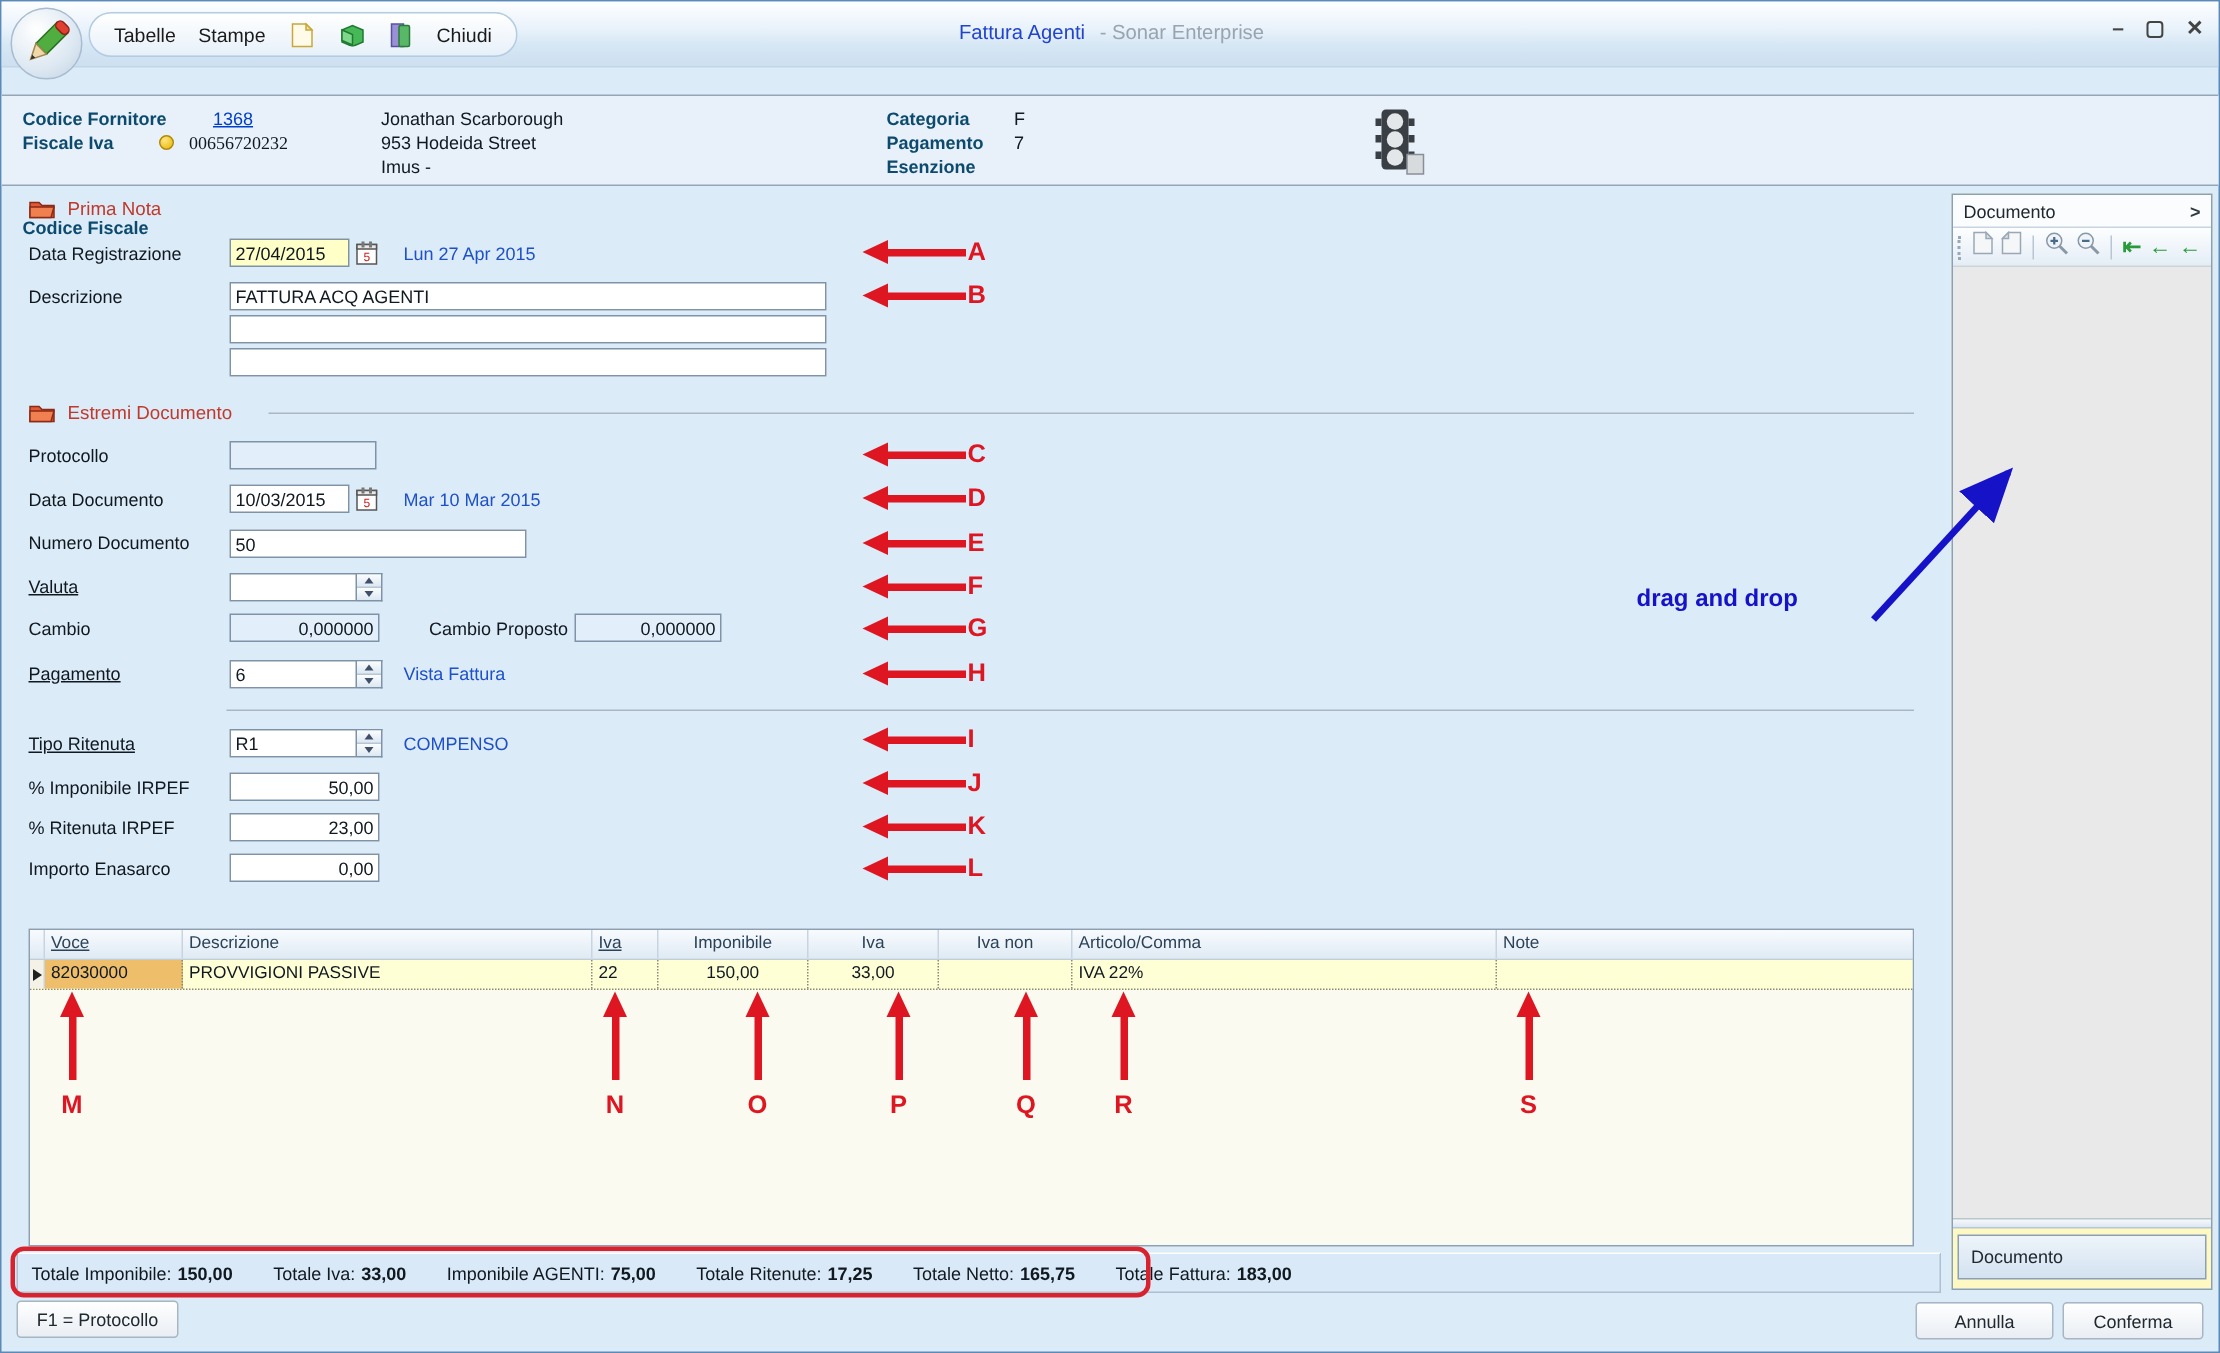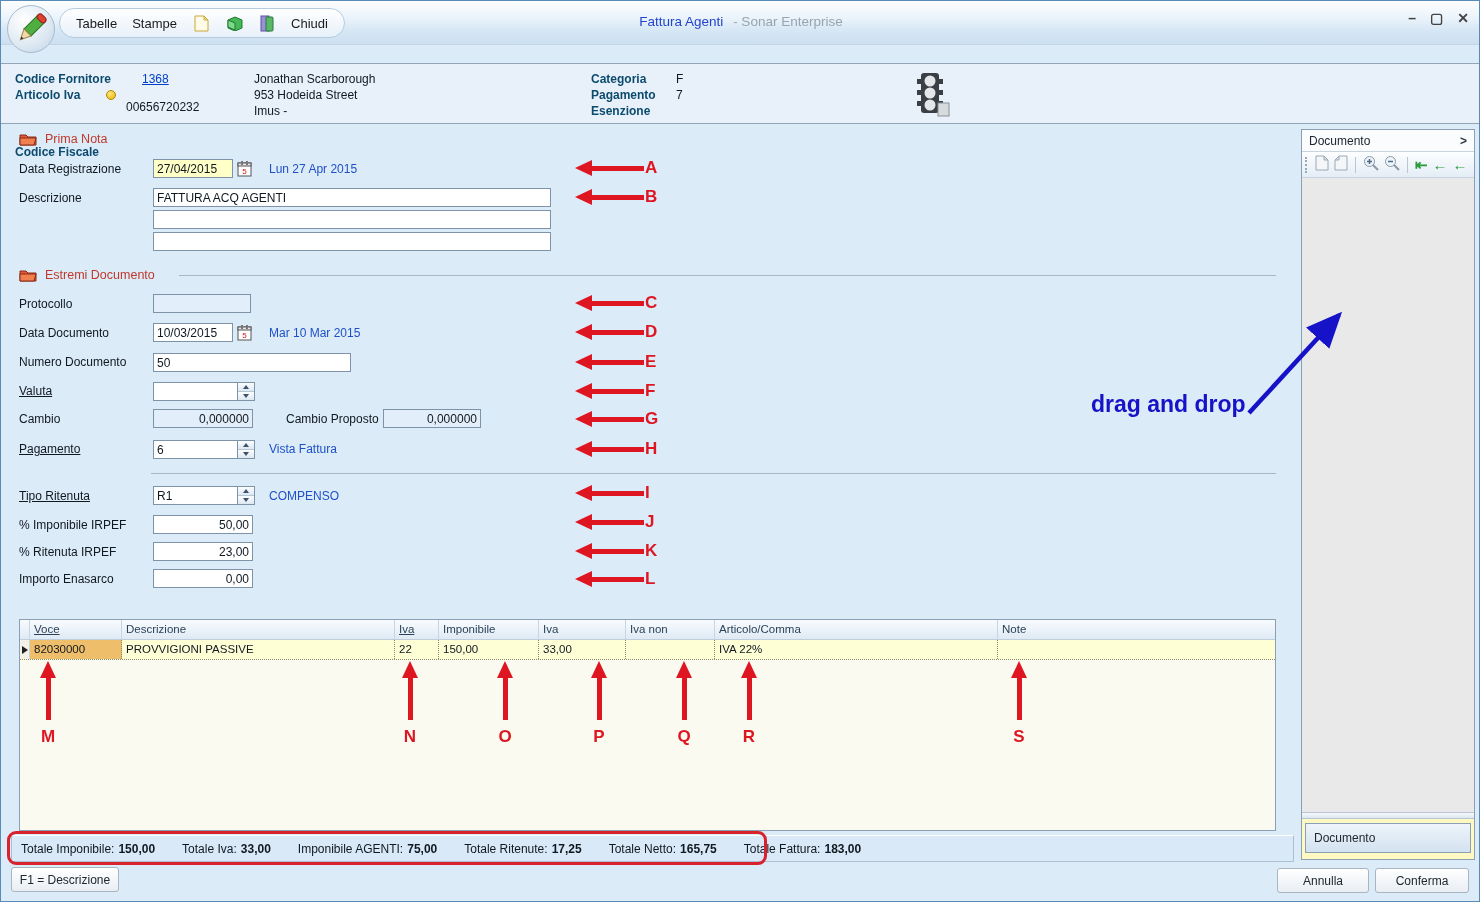--- a/index.html
+++ b/index.html
@@ -59,21 +59,21 @@
   
   .grid { position:absolute; left:18px; top:618px; width:1257px; height:212px;
           border:1px solid #8ba0b5; background:#fbfaf1; font-size:11.5px; }
   .grid-head { display:flex; height:20px; background:linear-gradient(#f8fbfe,#dfeaf4);
                border-bottom:1px solid #c0cedc; }
   .gh { line-height:19px; padding:0 4px; color:#2c4258; border-right:1px solid #c8d4e0;
         overflow:hidden; white-space:nowrap; }
   .grid-row { display:flex; height:20px; background:#ffffd6; border-bottom:1px dotted #8a8a7a; }
   .gc { line-height:19px; padding:0 4px; color:#101820; border-right:1px dotted #8a8a7a;
         overflow:hidden; white-space:nowrap; }
-  .num { text-align:left; }
+  .num { text-align:center; }
   .gutter { width:10px; border-right:1px solid #c8d4e0; display:flex; align-items:center; justify-content:center; }
   .row-marker { width:0; height:0; border-top:4px solid transparent; border-bottom:4px solid transparent;
                 border-left:6px solid #202020; }
 
   
   .totals { position:absolute; left:10px; top:834px; width:1283px; height:27px;
             background:#d9e9f7; border:1px solid #aebfd0; border-top-color:#ffffff;
             display:flex; align-items:center; gap:27px; padding-left:9px; font-size:12px; color:#101820; }
   .totals b { margin-left:4px; }
   .red-box { position:absolute; left:6px; top:830px; width:760px; height:34px;
@@ -106,21 +106,21 @@
   .arrowL { position:absolute; display:flex; align-items:center; height:18px; z-index:30; }
   .arrowL .tri { width:0; height:0; border-top:8px solid transparent; border-bottom:8px solid transparent;
                  border-right:17px solid #dd1622; }
   .arrowL .bar { width:52px; height:5px; background:#dd1622; }
   .arrowL .ltr { color:#dd1622; font-weight:bold; font-size:17px; margin-left:1px; }
   .arrowU { position:absolute; display:flex; flex-direction:column; align-items:center; z-index:30; }
   .arrowU .tri { width:0; height:0; border-left:8px solid transparent; border-right:8px solid transparent;
                  border-bottom:17px solid #dd1622; }
   .arrowU .bar { width:5px; height:42px; background:#dd1622; }
   .arrowU .ltr { color:#dd1622; font-weight:bold; font-size:17px; margin-top:7px; }
-  .dragdrop { position:absolute; left:1090px; top:390px; font-size:23px; font-weight:bold; color:#1512c8; z-index:30; }
+  .dragdrop { position:absolute; left:1090px; top:390px; font-size:16px; font-weight:bold; color:#1512c8; z-index:30; }
   .drag-arrow { position:absolute; left:1238px; top:300px; z-index:30; }
 </style>
 </head>
 <body>
 
 <div class="window">
 
   <div class="titlebar">
     <div class="menu-bubble">
       <span class="menu-item">Tabelle</span>
@@ -162,25 +162,25 @@
         <rect x="14" y="4" width="10" height="20" fill="#4fae3f" stroke="#2a7020"></rect>
         <rect x="14" y="1" width="10" height="6" rx="3" fill="#e04030" stroke="#902018"></rect>
         <path d="M14 24 h10 l-5 10 z" fill="#f0d8a8" stroke="#a08850"></path>
         <path d="M17.5 31 l1.5 3 l1.5 -3 z" fill="#303030"></path>
       </g>
     </svg>
   </div>
 
   <div class="supplier">
     <span class="sup-lab" style="left:14px; top:8px;">Codice Fornitore</span>
-    <span class="sup-lab" style="left:14px; top:24px;">Articolo Iva</span>
+    <span class="sup-lab" style="left:14px; top:24px;">Fiscale Iva</span>
     <span class="sup-lab" style="left:14px; top:40px;margin-top:41px;">Codice Fiscale</span>
     <span class="sup-val link" style="left:125px; top:8px;margin-left:16px;">1368</span>
     <span class="dot" style="left:105px; top:26px;"></span>
-    <span class="sup-val" style="left:125px; top:36px;">00656720232</span>
+    <span class="sup-val" style="left:125px; top:24px;font-family:Liberation Serif, serif;">00656720232</span>
     <span class="sup-val" style="left:253px; top:8px;">Jonathan Scarborough</span>
     <span class="sup-val" style="left:253px; top:24px;">953 Hodeida Street</span>
     <span class="sup-val" style="left:253px; top:40px;">Imus -</span>
     <span class="sup-lab" style="left:590px; top:8px;">Categoria</span>
     <span class="sup-lab" style="left:590px; top:24px;">Pagamento</span>
     <span class="sup-lab" style="left:590px; top:40px;">Esenzione</span>
     <span class="sup-val" style="left:675px; top:8px;">F</span>
     <span class="sup-val" style="left:675px; top:24px;">7</span>
     <span style="position:absolute; left:913px; top:7px;">
       <svg width="36" height="46" viewBox="0 0 36 46">
@@ -334,21 +334,21 @@
   <div class="totals">
     <span><span>Totale Imponibile:</span><b>150,00</b></span>
     <span><span>Totale Iva:</span><b>33,00</b></span>
     <span><span>Imponibile AGENTI:</span><b>75,00</b></span>
     <span><span>Totale Ritenute:</span><b>17,25</b></span>
     <span><span>Totale Netto:</span><b>165,75</b></span>
     <span><span>Totale Fattura:</span><b>183,00</b></span>
   </div>
   <div class="red-box"></div>
 
-  <div class="btn" style="left:10px; top:866px; width:108px;">F1 = Descrizione</div>
+  <div class="btn" style="left:10px; top:866px; width:108px;">F1 = Protocollo</div>
   <div class="btn" style="left:1276px; top:867px; width:92px;">Annulla</div>
   <div class="btn" style="left:1374px; top:867px; width:94px;">Conferma</div>
 
   <div class="doc-panel">
     <div class="doc-head">
       <span>Documento</span>
       <span class="chev">&gt;</span>
     </div>
     <div class="doc-tools">
       <span class="handle"></span>

